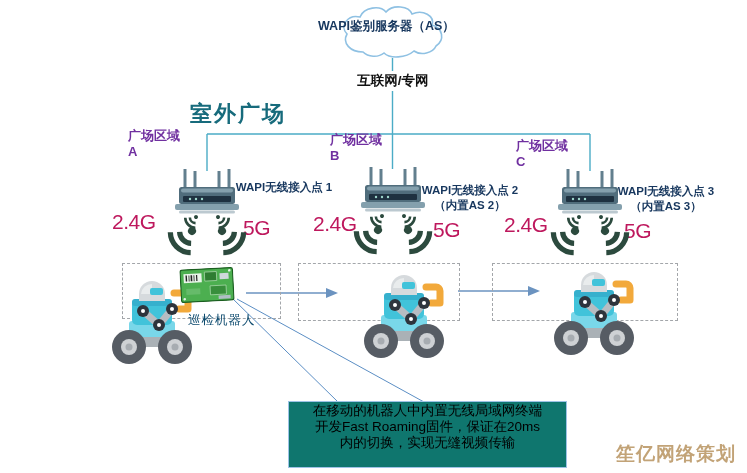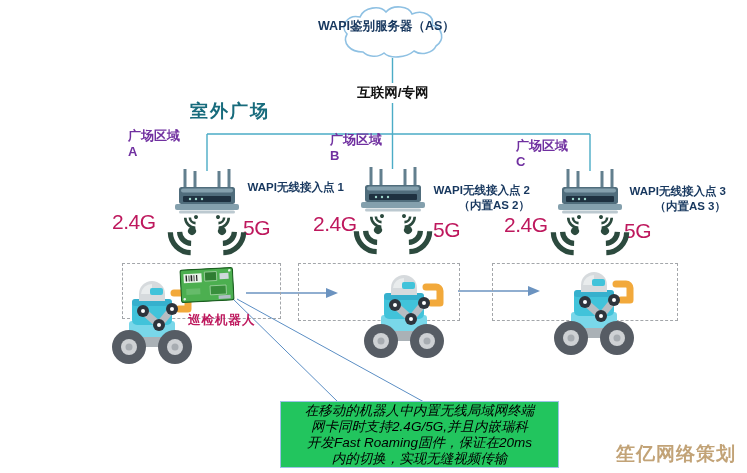--- a/index.html
+++ b/index.html
@@ -10,46 +10,45 @@
   .abs{position:absolute;}
   .z2{z-index:2;}
   #line-layer{position:absolute;left:0;top:0;z-index:1;}
 
   .cloud-label{
     left:318px;top:18px;width:156px;
     font-size:12.5px;font-weight:bold;color:#17375e;letter-spacing:0px;
   }
   .net-label{
     left:340px;top:71px;width:106px;text-align:center;background:#fff;
-    font-size:13.5px;font-weight:bold;color:#111;padding:1px 0;margin-top:12px;
+    font-size:13.5px;font-weight:bold;color:#111;padding:1px 0;
   }
   .page-title{
-    left:190px;top:99px;font-size:18px;font-weight:bold;color:#176b7c;letter-spacing:2px;
+    left:190px;top:99px;font-size:22px;font-weight:bold;color:#176b7c;letter-spacing:2px;
   }
   .zone{
     width:70px;font-size:13px;font-weight:bold;color:#7030a0;line-height:16px;text-align:left;
   }
   .ap-label{
-    width:120px;text-align:right;font-size:11.5px;font-weight:bold;color:#17375e;line-height:15px;
+    width:120px;text-align:center;font-size:11.5px;font-weight:bold;color:#17375e;line-height:15px;
   }
   .band{
     font-size:21px;color:#be185d;letter-spacing:-0.5px;
   }
   .dashed-box{
     border:1.5px dashed #a3a6aa;background:transparent;
   }
   .robot-caption{
-    font-size:12.5px;font-weight:bold;color:#be185d;letter-spacing:1px;
+    font-size:12.5px;font-weight:normal;color:#0c4a6e;letter-spacing:1px;
   }
   .note-box{
-    left:280px;top:401px;width:277px;height:64px;
-    border:1.2px solid #9dc3e6;background:#22c55e;
+    left:288px;top:401px;width:277px;height:64px;
+    border:1.2px solid #9dc3e6;background:#0f766e;
     font-size:13.5px;color:#000;line-height:16px;text-align:center;
     padding-top:1px;
-    font-style:italic;
   }
   .watermark{
     left:616px;top:441px;font-size:19px;font-weight:bold;color:#c2a377;letter-spacing:1px;
   }
 </style>
 </head>
 <body>
 
 <svg width="0" height="0" style="position:absolute" aria-hidden="true">
   <defs>
@@ -228,18 +227,17 @@
     <use href="#sym-robot"></use>
   </svg>
 
 <svg class="abs z2" style="left:180px;top:268px;transform:rotate(-3deg)" width="54" height="34">
     <use href="#sym-pcb"></use>
   </svg>
 <div class="abs z2 robot-caption" style="left:188px;top:312px">巡检机器人</div>
 
 <div class="abs z2 note-box">
   <div>在移动的机器人中内置无线局域网终端</div>
-  <div>网卡同时支持2.4G/5G,并且内嵌瑞科</div>
   <div>开发Fast Roaming固件，保证在20ms</div>
   <div>内的切换，实现无缝视频传输</div>
 </div>
 
 <div class="abs z2 watermark">笙亿网络策划</div>
 
 </body></html>

